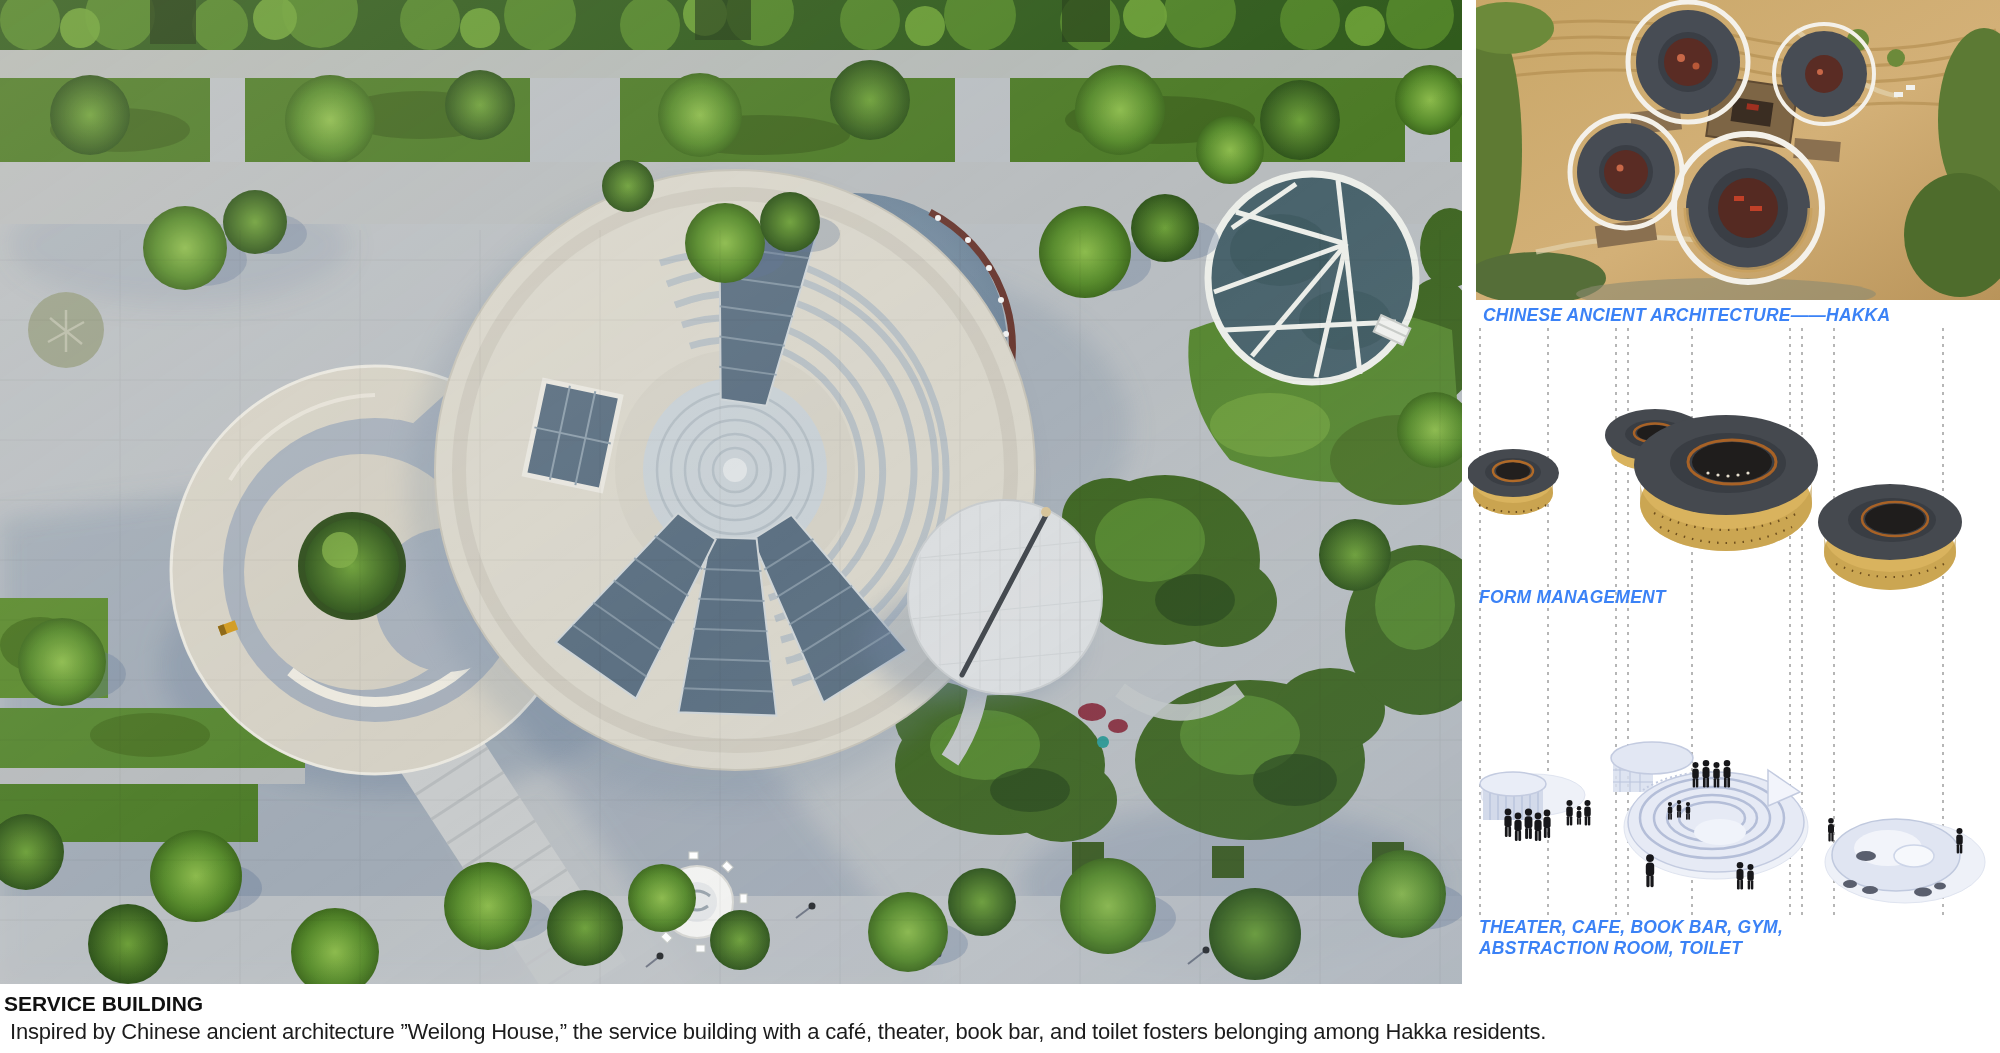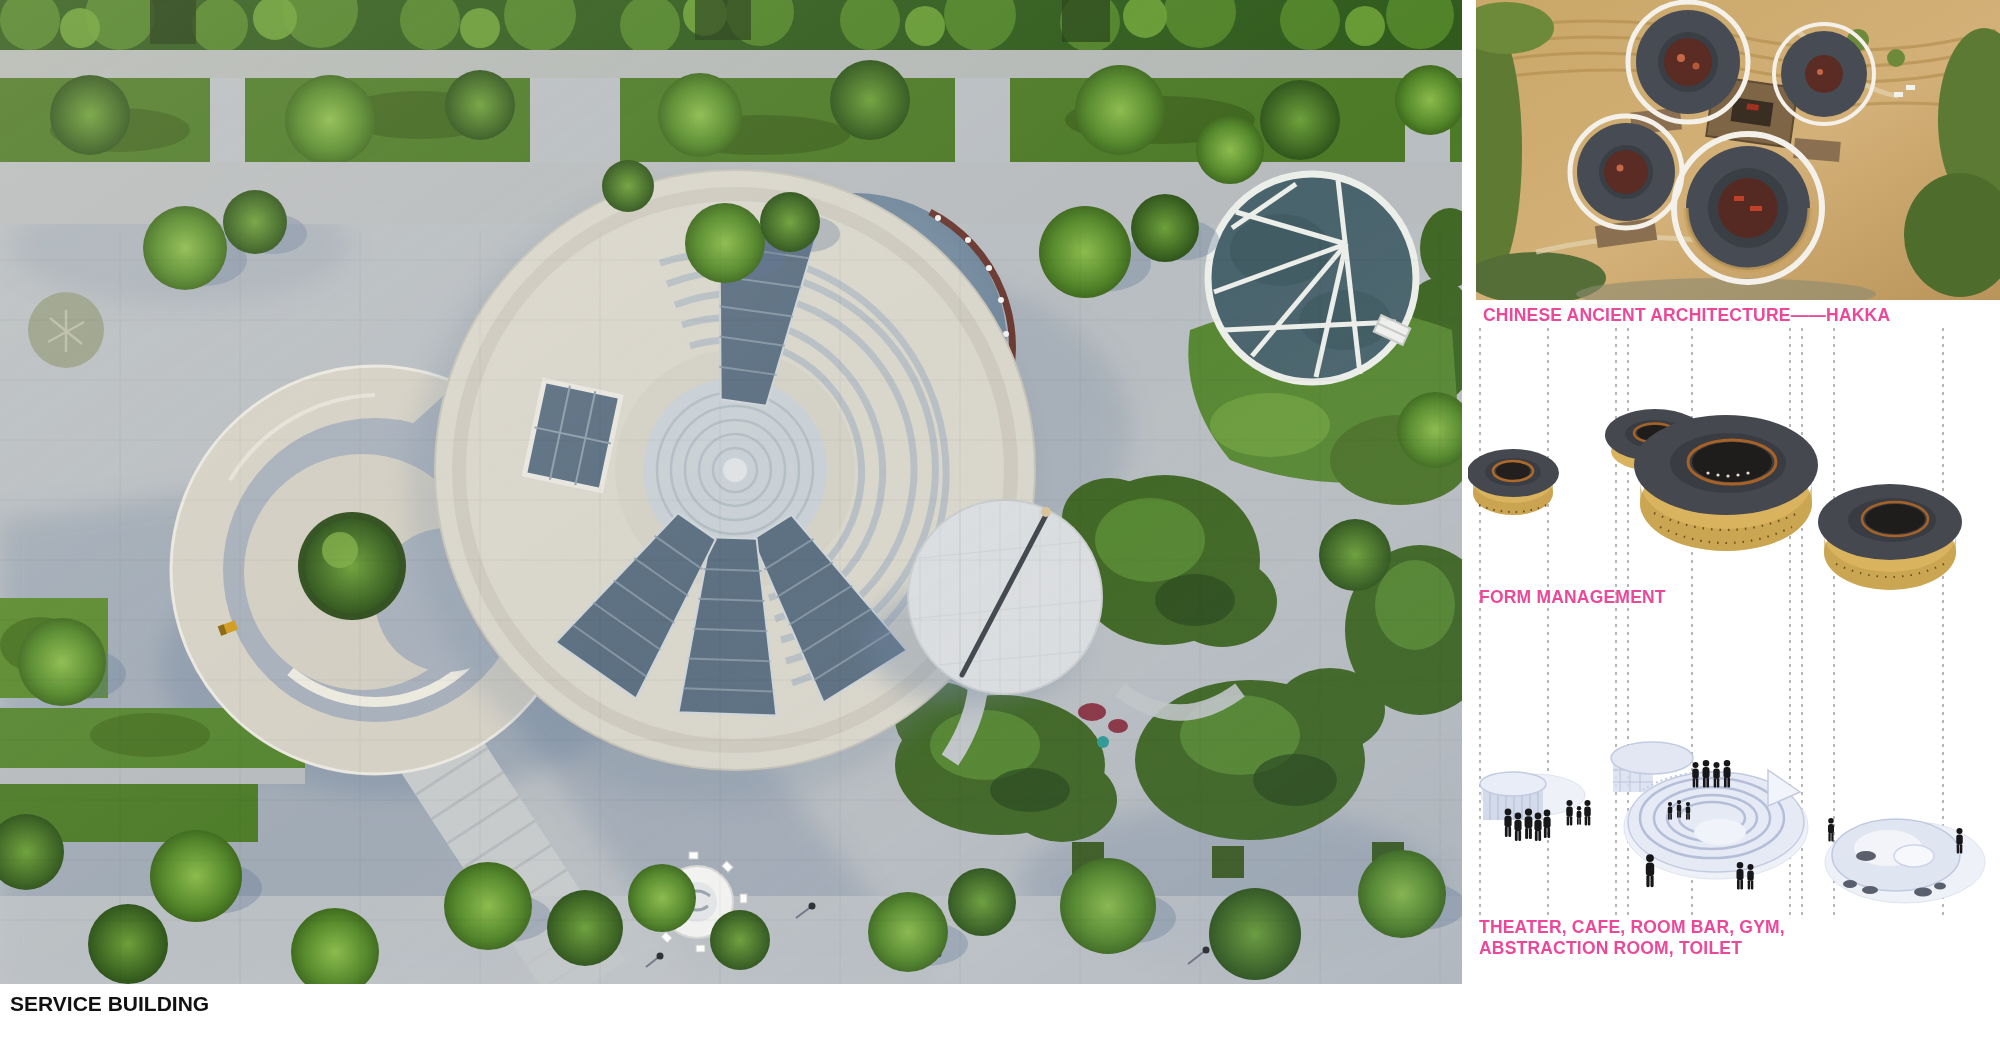--- a/index.html
+++ b/index.html
@@ -1,21 +1,21 @@
 <!DOCTYPE html>
 <html><head>
 <meta charset="utf-8">
 <style>
   html,body{margin:0;padding:0;background:#fff;}
   #board{position:relative;width:2000px;height:1053px;background:#ffffff;overflow:hidden;
          font-family:"Liberation Sans",sans-serif;}
   .abs{position:absolute;}
   .caption{position:absolute;font-weight:bold;font-size:17.5px;line-height:21px;
-           color:#ec4899;letter-spacing:.2px;white-space:pre;}
-  #footer-title{position:absolute;left:10px;top:992px;font-weight:bold;font-size:21px;color:#111;}
+           color:#3b82f6;letter-spacing:.2px;white-space:pre;font-style:italic;}
+  #footer-title{position:absolute;left:4px;top:992px;font-weight:bold;font-size:21px;color:#111;}
   #footer-text{position:absolute;left:10px;top:1019px;font-size:22px;color:#1c1c1c;letter-spacing:-.2px;}
   svg{display:block;}
   .tsh{fill:#5d7294;opacity:.32}
   .cap-wrap{position:absolute;}
 </style>
 </head>
 <body>
 
 <div id="board">
 
@@ -614,19 +614,20 @@
         <rect x="2.4" y="15" width="2.3" height="8.6" rx="1"></rect>
         <rect x="5.3" y="15" width="2.3" height="8.6" rx="1"></rect>
       </symbol>
     </defs>
   </svg>
   </div>
 
   <div class="caption" style="left:1483px;top:305px;">CHINESE ANCIENT ARCHITECTURE——HAKKA</div>
   <div class="caption" style="left:1479px;top:587px;">FORM MANAGEMENT</div>
   <div class="cap-wrap" style="left:1479px;top:917px;">
-    <div class="caption" style="position:static;">THEATER, CAFE, ROOM BAR, GYM,</div>
+    <div class="caption" style="position:static;">THEATER, CAFE, BOOK BAR, GYM,</div>
     <div class="caption" style="position:static;">ABSTRACTION ROOM, TOILET</div>
   </div>
 
   <div id="footer-title">SERVICE BUILDING</div>
+  <div id="footer-text">Inspired by Chinese ancient architecture ”Weilong House,” the service building with a café, theater, book bar, and toilet fosters belonging among Hakka residents.</div>
 
 </div>
 
 </body></html>

